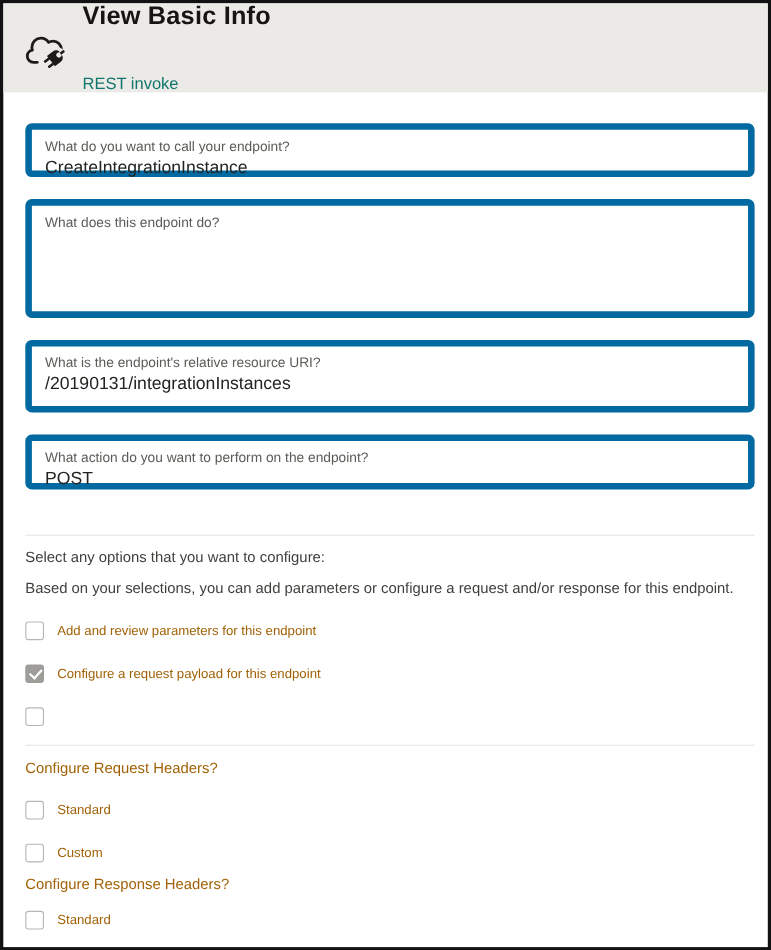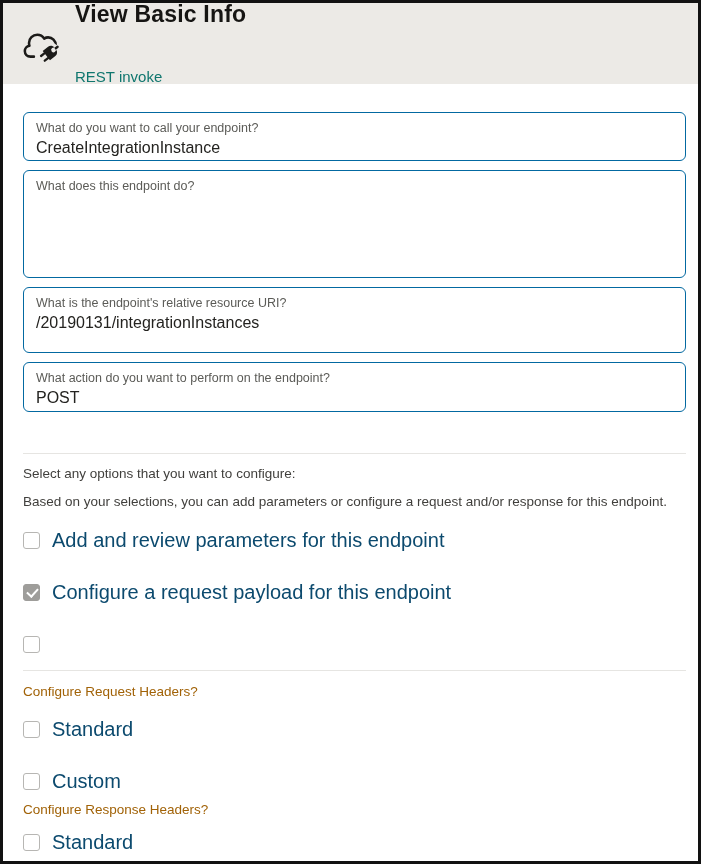--- a/index.html
+++ b/index.html
@@ -26,46 +26,46 @@
   .header-icon { width: 40px; height: 38px; margin-right: 12px; flex: 0 0 auto; margin-top: 8px; }
   .header-text { display: flex; flex-direction: column; gap: 37px; }
   .page-title {
     font-size: 23px; font-weight: 700; color: #161513;
     letter-spacing: .2px; line-height: 27px;
   }
   .page-subtitle { font-size: 15px; color: #0f766e; line-height: 19px; margin-top: 2px; }
   
   .content { padding: 28px 18px 0 20px; }
   .input-box {
-    border: 1px solid #0369a1;
+    border: 6px solid #0369a1;
     border-radius: 6px;
     padding: 7px 12px 6px 12px;
     background: #ffffff;
     width: 663px;
   }
-  .input-box + .input-box { margin-top: 9px; }
+  .input-box + .input-box { margin-top: 20px; }
   .field-label { font-size: 12.5px; color: #5b5b57; line-height: 16px; }
   .field-value { font-size: 16px; color: #242320; line-height: 21px; margin-top: 1px; }
   .box-name   { height: 49px; }
   .box-desc   { height: 108px; }
   .box-uri    { height: 66px; margin-top: 9px; }
   .box-action { height: 50px; margin-top: 10px; }
   .divider { border: none; border-top: 1px solid #e6e5e2; width: 663px; }
   .divider-1 { margin-top: 41px; }
   .divider-2 { margin-top: 17px; }
   .body-text { font-size: 13.5px; color: #403f3c; line-height: 17px; width: 663px; }
   .intro-text  { margin-top: 11px; }
   .prompt-text { margin-top: 11px; }
   .section-label { font-size: 13.5px; color: #a16207; line-height: 17px; }
   .req-label  { margin-top: 12px; }
   .resp-label { margin-top: 11px; }
   
   .checkbox-row { display: flex; align-items: center; height: 18px; }
   .cb-first  { margin-top: 21px; }
-  .cb-next   { margin-top: 34px; }
+  .cb-next   { margin-top: 21px; }
   .cb-after-label  { margin-top: 20px; }
   .cb-after-label2 { margin-top: 15px; }
   .checkbox {
     width: 17px; height: 17px;
     border: 1.5px solid #b7b6b3;
     border-radius: 3px;
     background: #ffffff;
     position: relative;
     flex: 0 0 auto;
     cursor: default;
@@ -73,21 +73,21 @@
   .checkbox.checked { background: #9e9d9a; border-color: #9e9d9a; }
   .checkbox.checked::after {
     content: "";
     position: absolute;
     left: 4.5px; top: 1px;
     width: 5px; height: 9px;
     border-right: 2px solid #ffffff;
     border-bottom: 2px solid #ffffff;
     transform: rotate(42deg);
   }
-  .cb-label { font-size: 20px; color: #0c4a6e; margin-left: 12px; line-height: 18px; }
+  .cb-label { font-size: 12px; color: #a16207; margin-left: 12px; line-height: 18px; }
 </style>
 </head>
 <body>
 
 <div class="frame">
 
   <div class="header">
     <svg class="header-icon" viewBox="0 0 44 40">
 
       <path d="M12 29.5 H 8.2 C 4.6 29.5 2 26.7 2 23.4 C 2 20.4 4.2 17.9 7.1 17.4 C 6.8 16.5 6.6 15.5 6.6 14.4 C 6.6 9.4 10.7 5.4 15.7 5.4 C 18.9 5.4 21.7 7.1 23.3 9.6 C 24.6 8.8 26.1 8.3 27.7 8.3 C 32.3 8.3 36 12 36 16.6 C 36 17.2 35.9 17.8 35.8 18.4" fill="none" stroke="#1c1b19" stroke-width="2.8" stroke-linecap="round" stroke-linejoin="round"></path>

